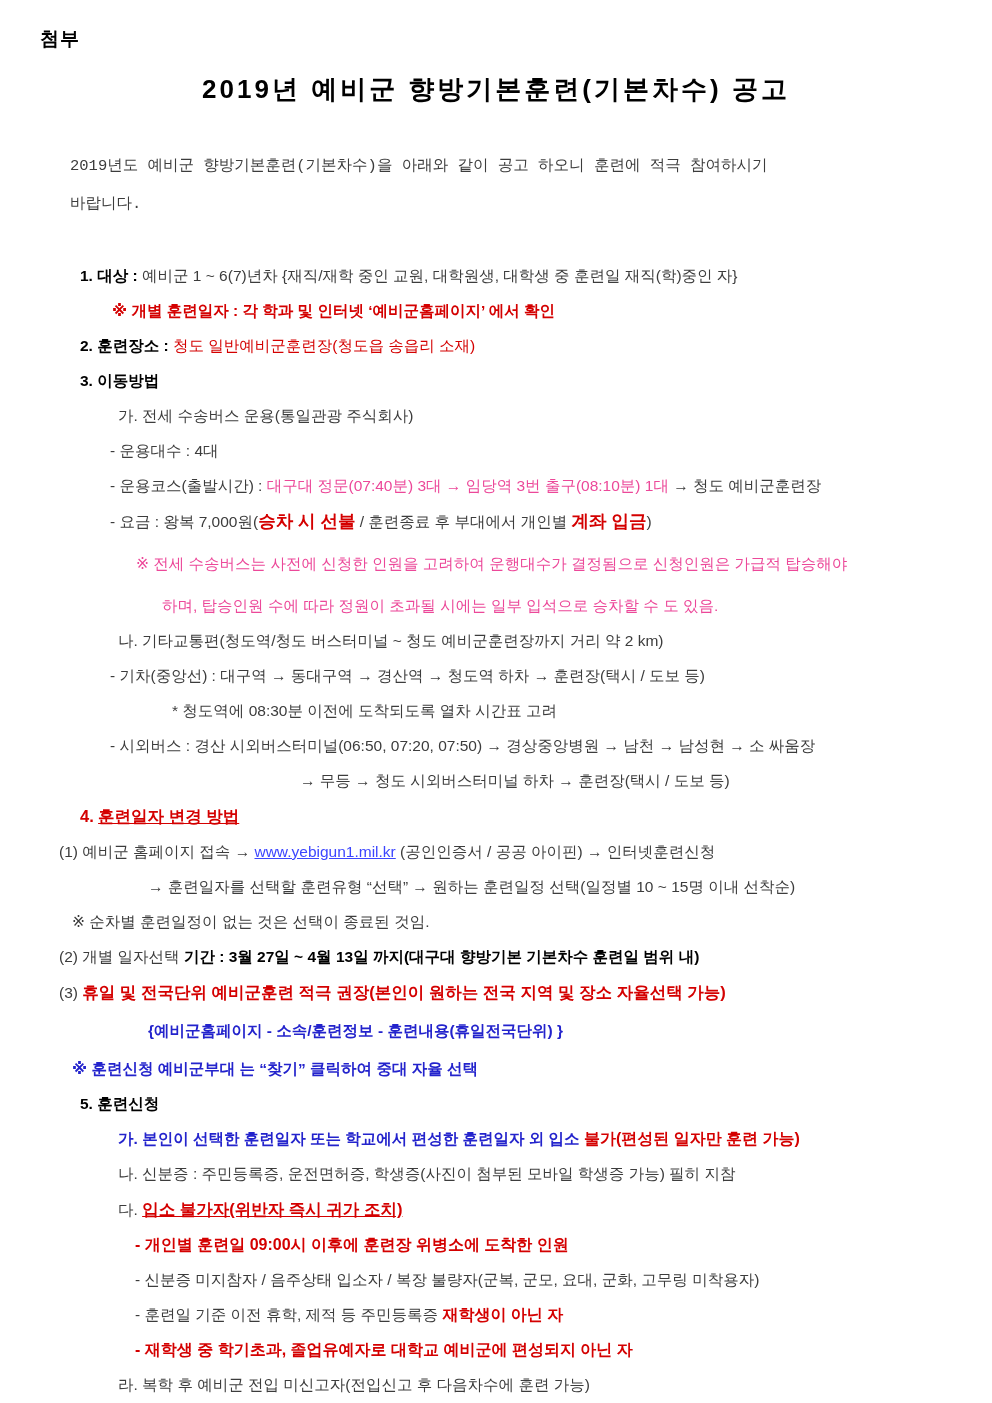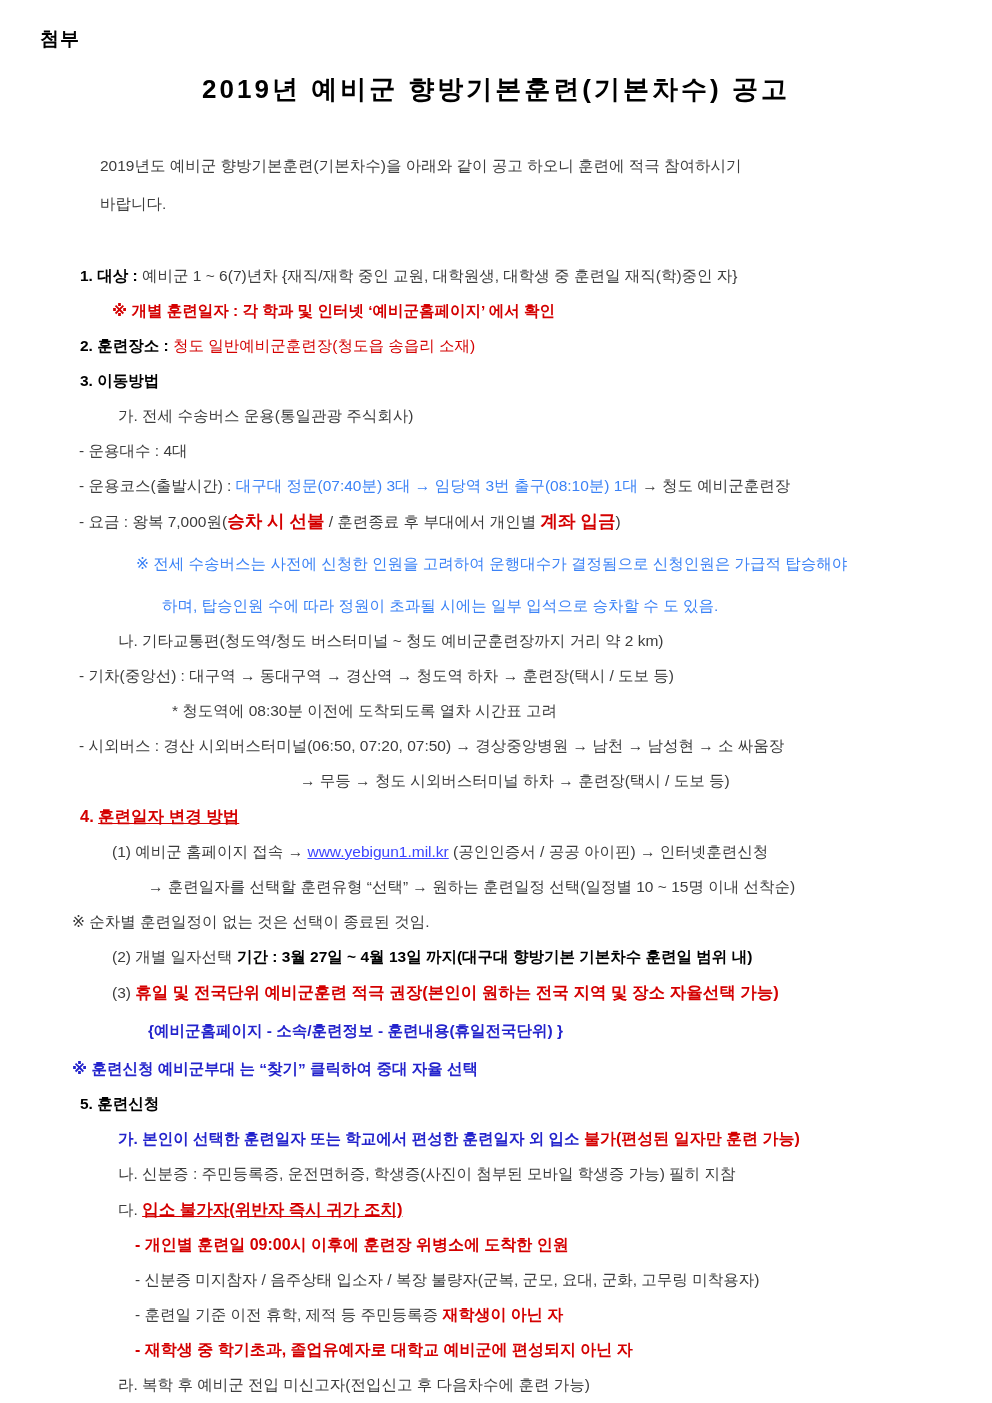--- a/index.html
+++ b/index.html
@@ -4,42 +4,42 @@
 <style>
   html,body{margin:0;padding:0;background:#fff;}
   body{
     width:992px;min-height:1403px;
     font-family:"Liberation Sans","DejaVu Sans",sans-serif;
     color:#3c3c3c;font-size:15.5px;position:relative;overflow:hidden;
   }
   .page{padding-top:26px;}
   .attach{padding-left:40px;font-size:19px;font-weight:bold;color:#000;letter-spacing:1px;}
   .title{margin-top:20px;text-align:center;font-size:26px;font-weight:bold;color:#000;letter-spacing:3px;}
-  .intro{margin-top:40px;padding-left:100px;padding-right:70px;line-height:38px;color:#3c3c3c;}
+  .intro{margin-top:40px;padding-left:70px;padding-right:70px;line-height:38px;color:#3c3c3c;font-family:Liberation Mono, monospace;}
   .list{margin-top:42px;}
   .line{line-height:22px;margin-bottom:13px;white-space:nowrap;}
   .b{font-weight:bold;color:#000;}
   .red{color:#d40000;}
   .redb{color:#d40000;font-weight:bold;}
   .redbig{color:#d40000;font-weight:bold;font-size:17.5px;}
   .redhead{color:#d40000;font-weight:bold;font-size:16.5px;text-decoration:underline;}
-  .blue{color:#3b82f6;margin-top:20px;}
+  .blue{color:#ec4899;margin-top:20px;}
   .blueb{color:#2323cc;font-weight:bold;margin-top:16px;}
   .link{color:#3c46ff;text-decoration:underline;cursor:pointer;}
   .num{color:#000;font-weight:bold;}
   
   .L0{padding-left:80px;}
   .L0n{padding-left:112px;}
   .L1{padding-left:118px;}
-  .L2{padding-left:79px;}
+  .L2{padding-left:110px;}
   .L2n{padding-left:136px;}
   .L2c{padding-left:162px;}
   .L3{padding-left:172px;}
   .Lbus2{padding-left:300px;}
-  .L4i{padding-left:112px;}
+  .L4i{padding-left:59px;}
   .L4c{padding-left:148px;}
   .L4n{padding-left:72px;}
   .L5d{padding-left:135px;}
 </style>
 </head>
 <body>
 
 <div class="page">
 
   <div class="attach">첨부</div>

